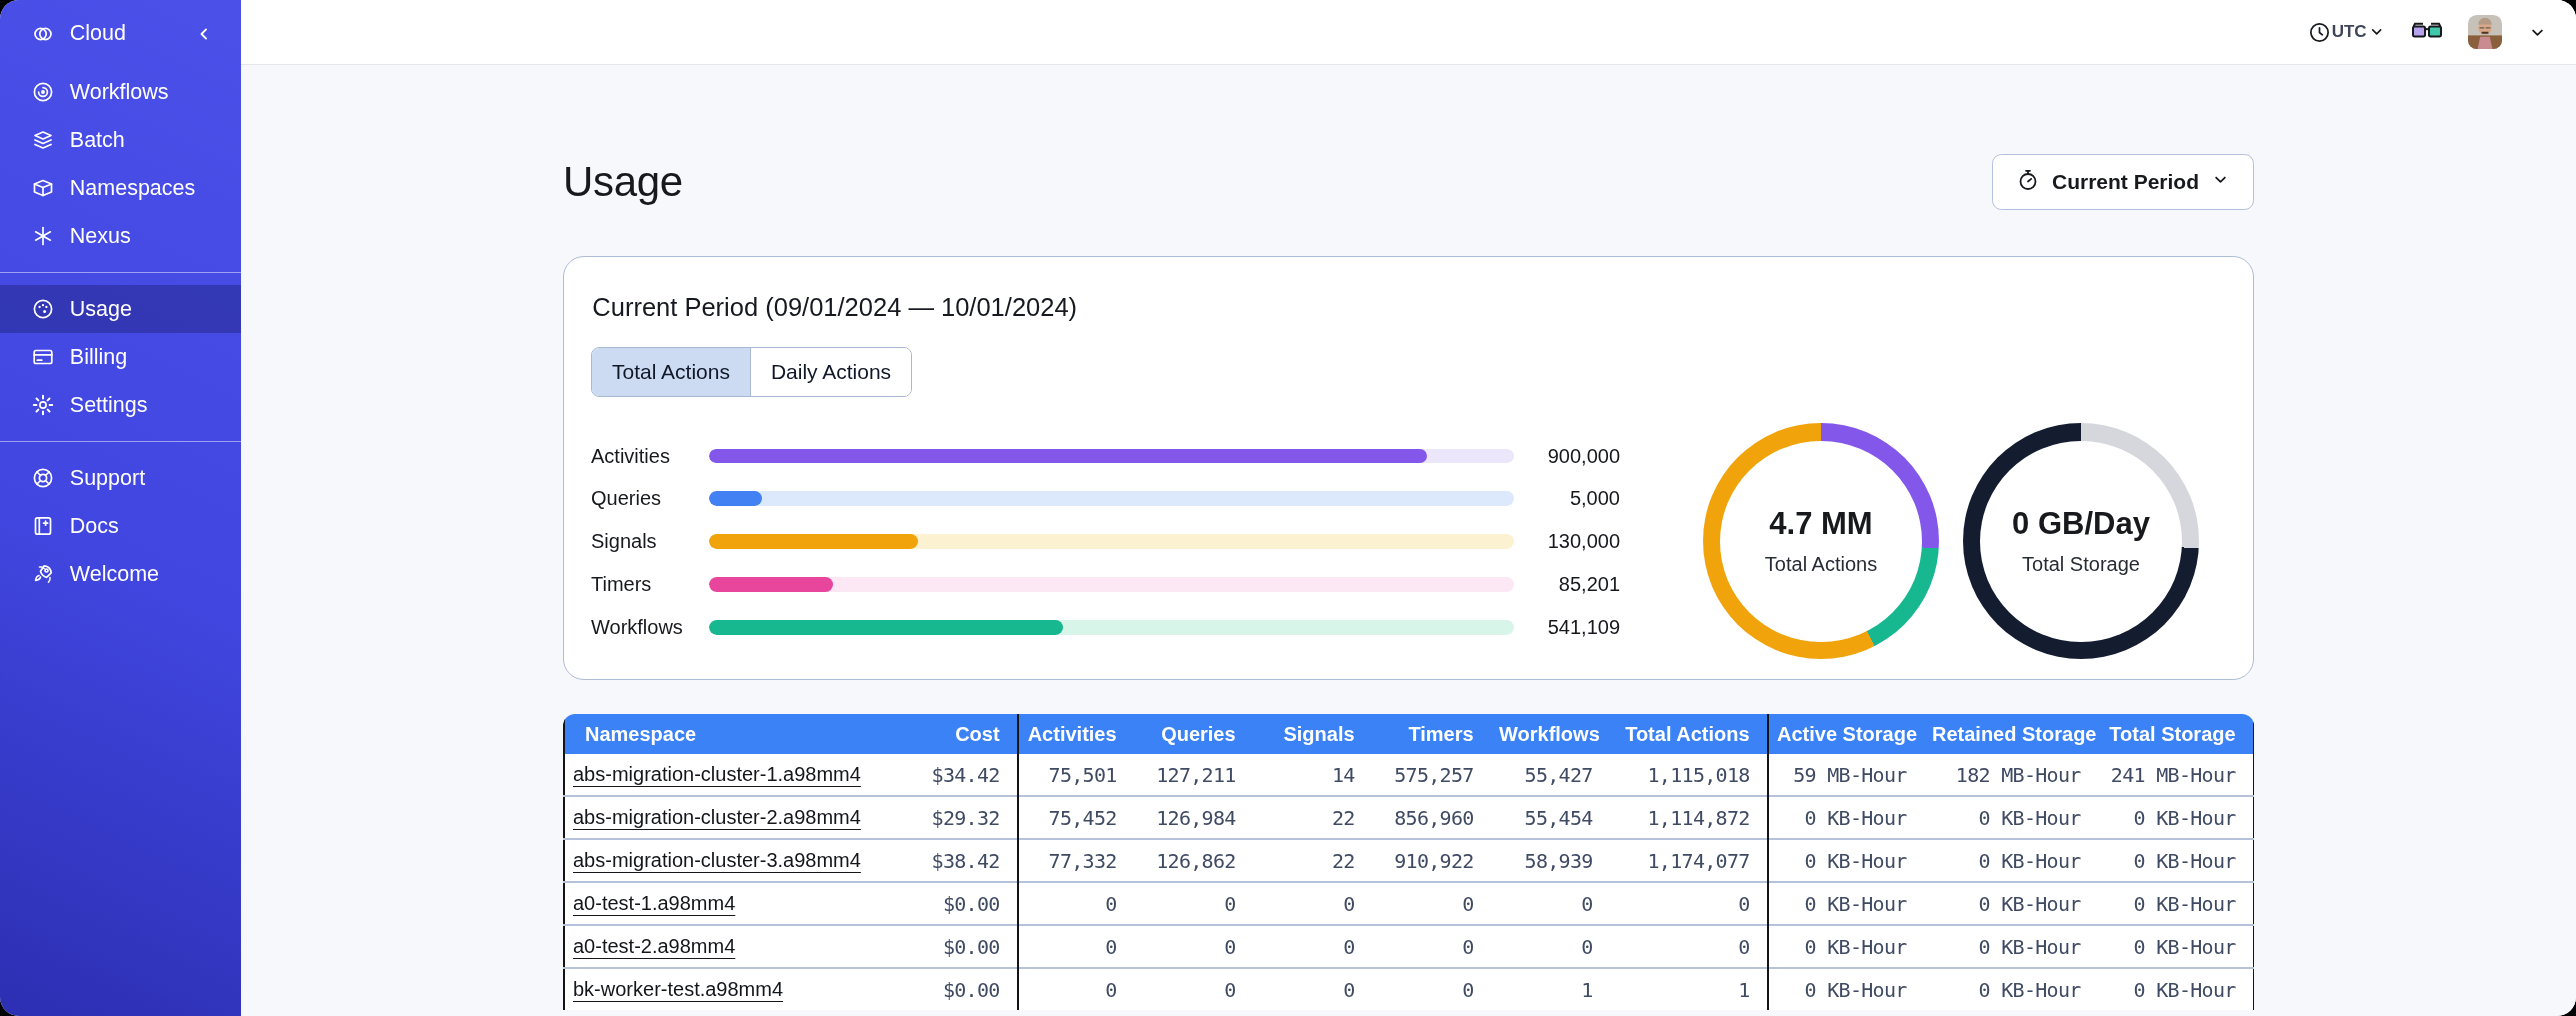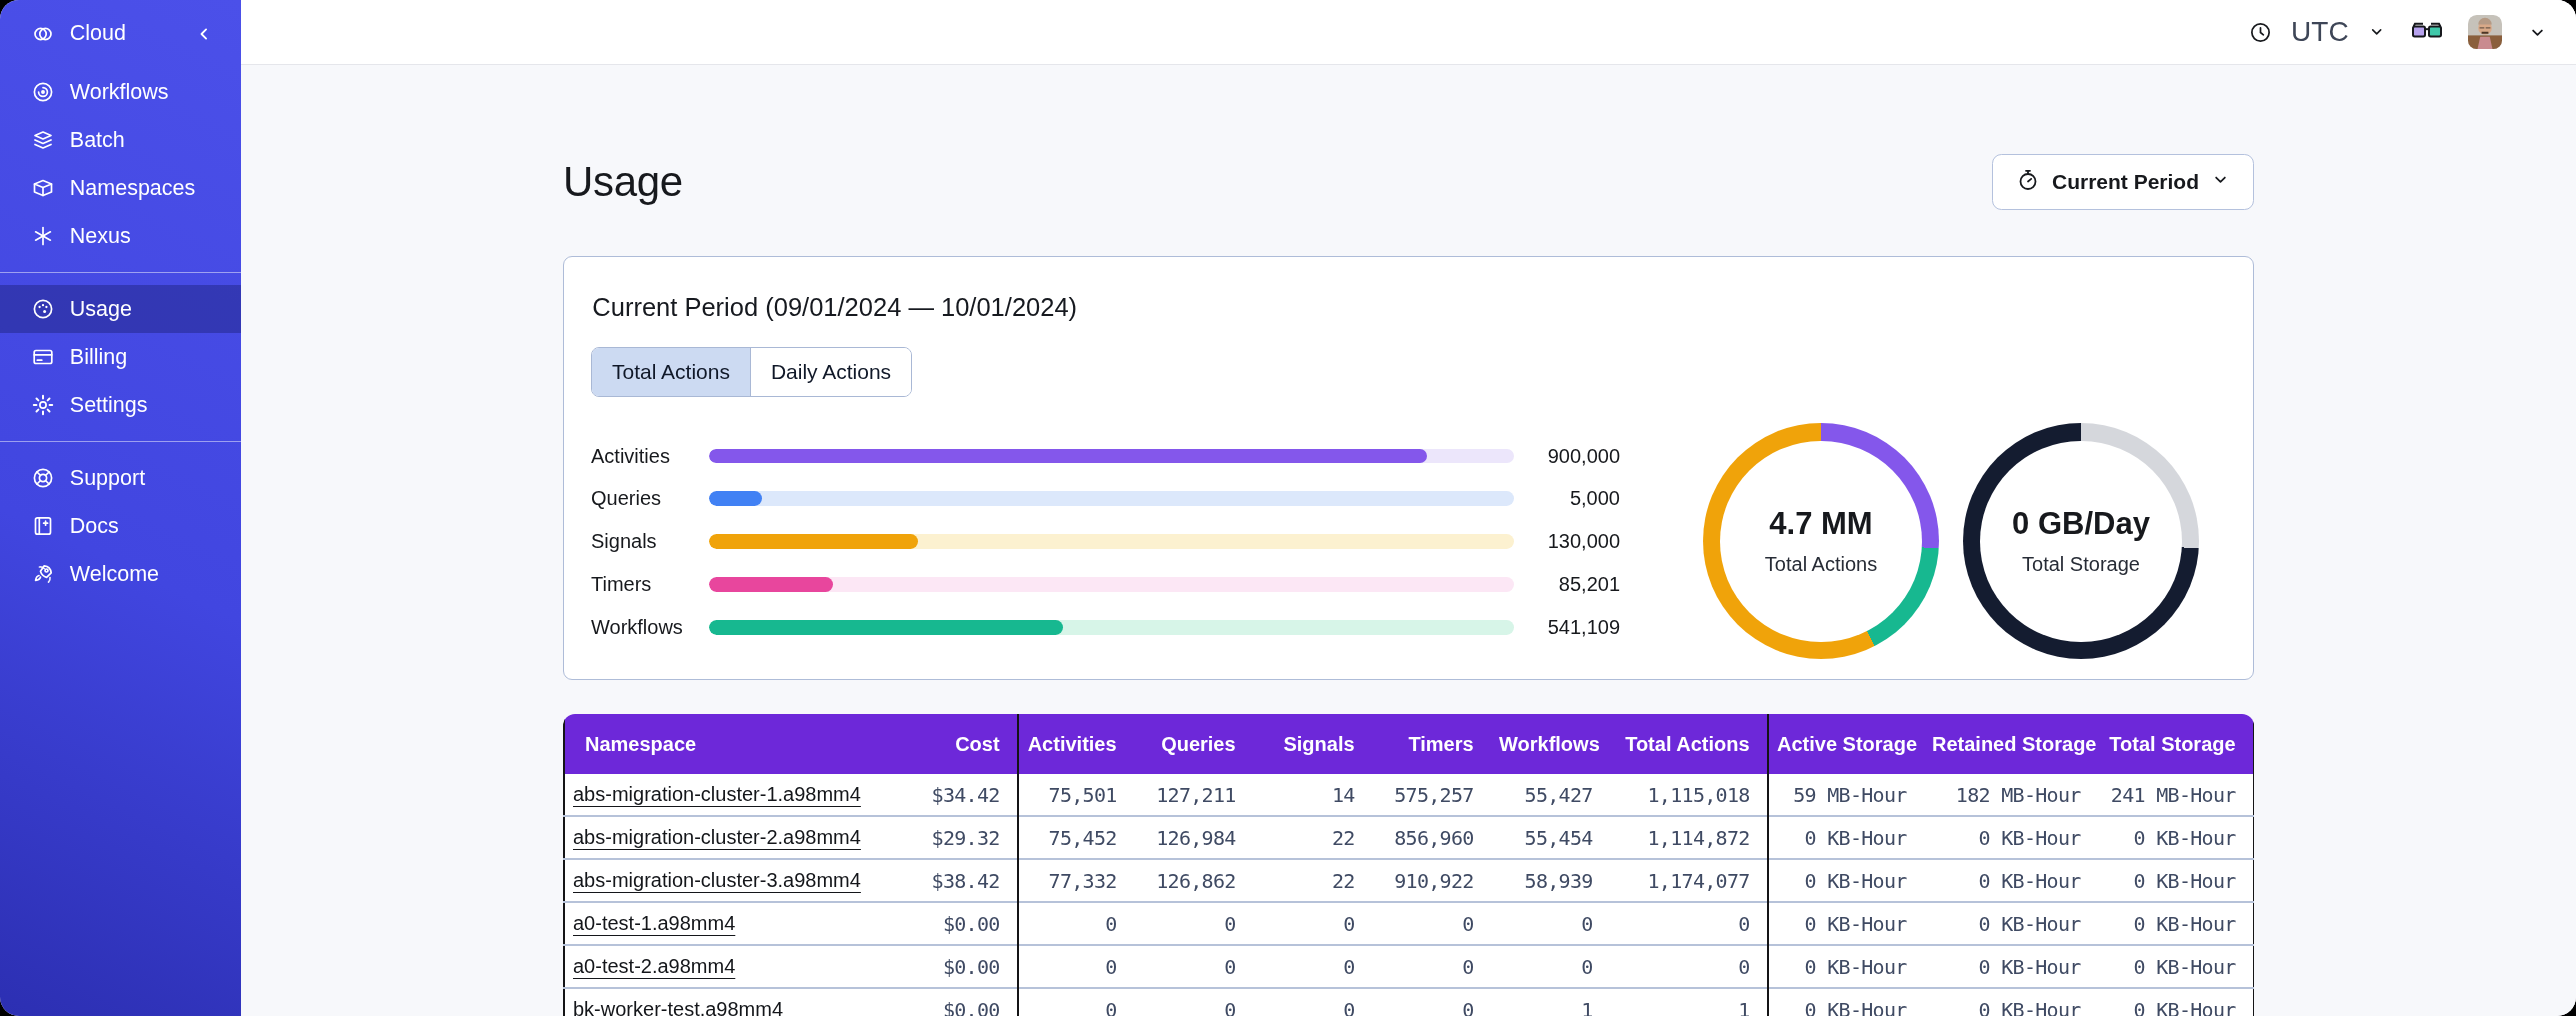--- a/index.html
+++ b/index.html
@@ -14,34 +14,34 @@
   .side-item.active{background:rgba(10,12,70,0.30);}
   .side-logo{height:51px;font-weight:500;}
   .side-logo .collapse{margin-left:auto;width:20px;height:20px;}
   .side-divider{border:none;border-top:1.3px solid rgba(255,255,255,0.48);margin:12px 0;width:100%;}
   .side-group{display:flex;flex-direction:column;}
   .side-spacer{height:9.4px;}
 
   
   .main-col{flex:1;display:flex;flex-direction:column;min-width:0;background:#f7f8fb;}
   .topbar{height:65px;flex:0 0 65px;background:#fff;border-bottom:1.3px solid #e5e6eb;display:flex;align-items:center;justify-content:flex-end;gap:25.5px;padding:0 29.5px;box-sizing:border-box;}
-  .tz-selector{display:flex;align-items:center;gap:19px;font-size:28px;color:#3e4657;font-weight:400;cursor:pointer;}
+  .tz-selector{display:flex;align-items:center;gap:1px;font-size:17px;color:#3e4657;font-weight:700;cursor:pointer;}
   .tz-selector svg{display:block;}
   .icon-btn{display:flex;align-items:center;cursor:pointer;}
   .avatar{width:34px;height:34px;border-radius:8.7px;overflow:hidden;display:block;cursor:pointer;}
   .content{flex:1;overflow:hidden;}
   .content-inner{width:1691px;margin:0 auto;padding-top:89px;}
 
   
   .page-head{display:flex;justify-content:space-between;align-items:center;margin-bottom:46px;}
   .page-title{font-size:42px;font-weight:500;color:#17191d;margin:0;line-height:48px;letter-spacing:-0.3px;}
   .period-btn{display:flex;align-items:center;gap:12px;height:56px;padding:0 23px;background:#fff;border:1.3px solid #b4c1dd;border-radius:9.4px;font-size:21px;font-weight:600;color:#17191d;cursor:pointer;font-family:inherit;justify-content:space-between;}
 
   
-  .usage-card{background:#fff;border:1.3px solid #aebcd8;border-radius:9px;height:424px;box-sizing:border-box;padding:10.7px 27px 0 27px;margin-bottom:34px;}
+  .usage-card{background:#fff;border:1.3px solid #aebcd8;border-radius:21px;height:424px;box-sizing:border-box;padding:10.7px 27px 0 27px;margin-bottom:34px;}
   .card-title{font-size:25.5px;font-weight:500;color:#16191f;margin:23px 0 0 1.3px;line-height:32px;}
   .tabs{display:inline-flex;border:1.3px solid #a9b8d5;border-radius:8px;overflow:hidden;margin-top:24px;}
   .tab{height:48px;padding:0 20px;display:flex;align-items:center;font-size:21px;font-weight:500;color:#101828;background:#fff;cursor:pointer;border:none;font-family:inherit;}
   .tab.active{background:#ccdaf2;}
   .tab + .tab{border-left:1.3px solid #a9b8d5;}
 
   .chart-area{display:flex;align-items:flex-start;margin-top:52px;}
   .bars{display:flex;flex-direction:column;gap:28px;}
   .bar-row{display:flex;align-items:center;height:14.8px;}
   .bar-label{width:118px;font-size:20px;color:#17191d;}
@@ -51,21 +51,21 @@
 
   .donuts{display:flex;gap:24px;margin-left:auto;padding-right:27px;margin-top:-25.5px;}
   .donut{width:236px;height:236px;border-radius:50%;position:relative;}
   .donut-hole{position:absolute;inset:17.4px;background:#fff;border-radius:50%;display:flex;flex-direction:column;align-items:center;justify-content:center;}
   .donut-value{font-size:31px;font-weight:600;color:#17191d;}
   .donut-label{font-size:20px;color:#272c36;margin-top:10.7px;}
 
   
   .table-wrap{border-radius:12px 12px 0 0;overflow:hidden;}
   table{width:1691px;border-collapse:collapse;table-layout:fixed;background:#fff;border-left:2px solid #141416;border-right:2px solid #141416;}
-  thead th{background:#6d28d9;color:#fff;font-size:20px;font-weight:600;height:60px;padding:0 17.4px 0 8px;white-space:nowrap;text-align:right;}
+  thead th{background:#3b82f6;color:#fff;font-size:20px;font-weight:600;height:40px;padding:0 17.4px 0 8px;white-space:nowrap;text-align:right;}
   thead th.col-left{text-align:left;padding-left:20px;}
   tbody td{height:41px;font-size:20px;padding:0 17.4px 0 8px;text-align:right;white-space:nowrap;overflow:hidden;}
   tbody tr + tr td{border-top:2px solid #b6c2d9;}
   td.col-left{text-align:left;}
   .group-start{border-left:2.7px solid #141416;}
   .mono{font-family:"DejaVu Sans Mono",monospace;color:#3f4a63;letter-spacing:-0.7px;}
   .ns-link{color:#14161a;text-decoration:underline;text-underline-offset:4.7px;text-decoration-thickness:1.3px;cursor:pointer;}
   td.last-col{}
 </style>
 </head>

